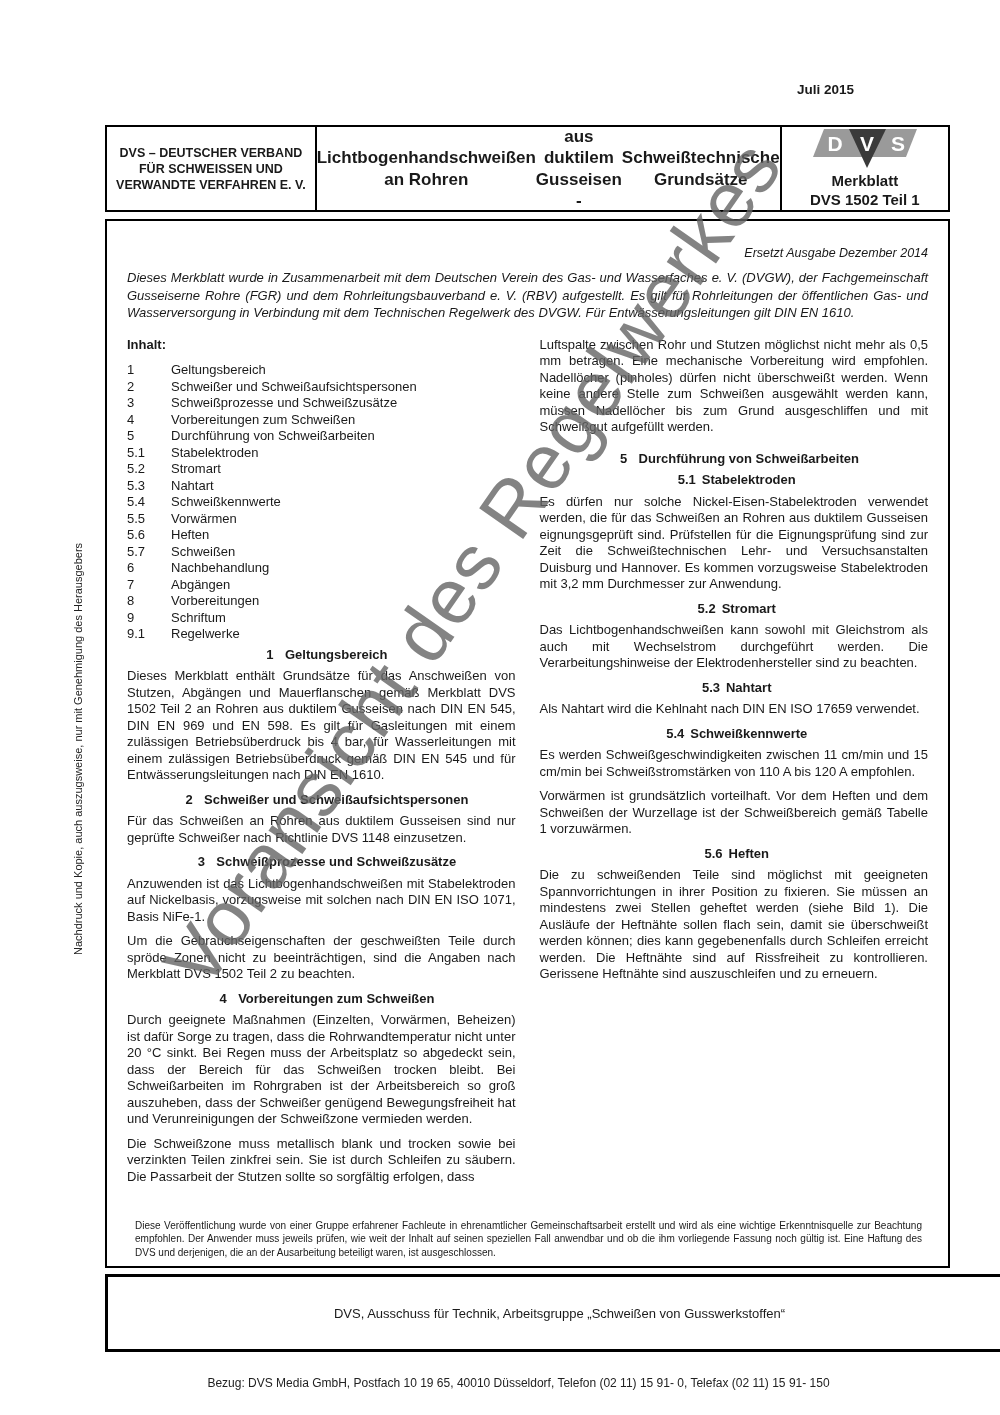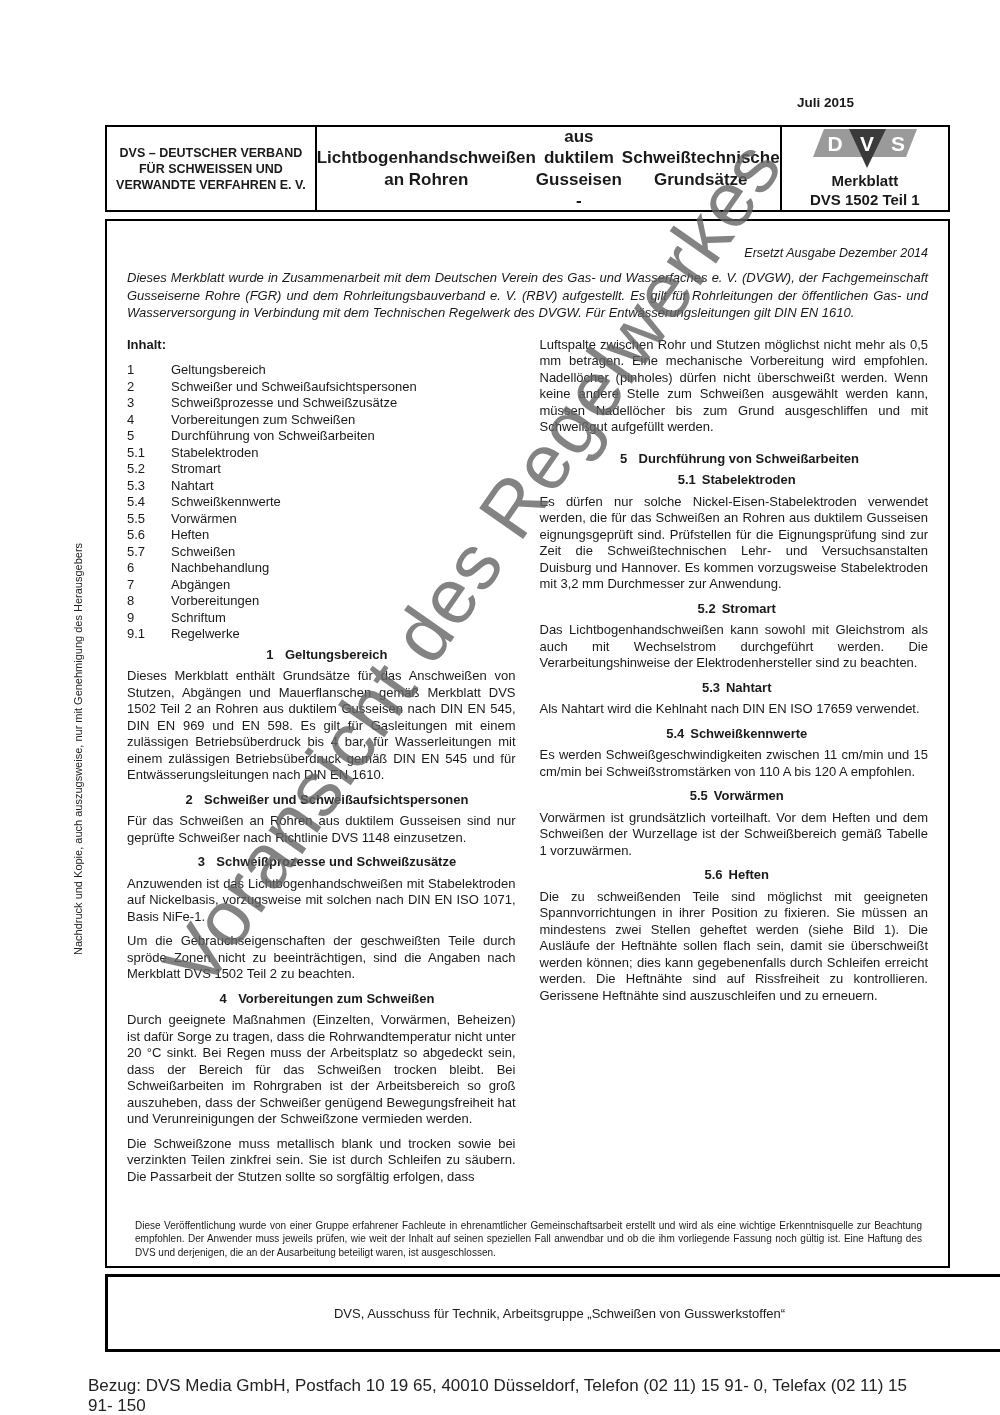--- a/index.html
+++ b/index.html
@@ -5,21 +5,21 @@
   html,body{margin:0;padding:0;background:#e8e8e8;}
   .page{position:relative;width:1000px;height:1415px;background:#ffffff;margin:0 auto;
         font-family:"Liberation Sans",sans-serif;color:#1a1a1a;overflow:hidden;}
 
   
   .side-note{position:absolute;left:72px;top:487px;height:468px;
              writing-mode:vertical-rl;transform:rotate(180deg);
              font-size:11px;color:#222;white-space:nowrap;}
 
   
-  .date{position:absolute;left:797px;top:95px;font-weight:bold;font-size:13.5px;}
+  .date{position:absolute;left:797px;top:82px;font-weight:bold;font-size:13.5px;}
 
   
   .header{position:absolute;left:105px;top:125px;width:845px;height:87px;
           border:2.5px solid #000;box-sizing:border-box;display:flex;}
   .h-org{width:248px;border-right:2.5px solid #000;box-sizing:border-box;
          display:flex;flex-direction:column;justify-content:center;align-items:center;
          font-weight:bold;font-size:12.5px;line-height:16px;text-align:center;}
   .h-title{flex:1;border-right:2.5px solid #000;box-sizing:border-box;
            display:flex;flex-direction:row;justify-content:center;align-items:center;
            font-weight:bold;font-size:17px;line-height:21.5px;text-align:center;}
@@ -43,22 +43,22 @@
   .col p{margin:0 0 8px 0;}
   .disclaimer{position:absolute;left:28px;right:26px;bottom:7px;
               font-size:10px;line-height:13.5px;text-align:justify;color:#1a1a1a;}
 
   
   .committee{position:absolute;left:105px;top:1274px;width:909px;height:78px;
              border:3px solid #000;box-sizing:border-box;
              display:flex;align-items:center;justify-content:center;font-size:13px;}
 
   
-  .bezug{position:absolute;left:88px;top:1376px;width:845px;text-align:left;
-         font-size:17px;color:#222;}
+  .bezug{position:absolute;left:96px;top:1376px;width:845px;text-align:center;
+         font-size:12px;color:#222;}
 
   
   .watermark{position:absolute;left:146px;top:952px;transform:rotate(-55deg);
              transform-origin:0 0;font-size:78px;letter-spacing:1px;
              color:rgba(100,100,100,0.80);white-space:nowrap;pointer-events:none;z-index:5;}
 </style>
 </head>
 <body>
 
 <div class="page">
@@ -194,21 +194,20 @@
 
         <div class="sec"><span class="h-num">5.2</span><span>Stromart</span></div>
         <p>Das Lichtbogenhandschweißen kann sowohl mit Gleichstrom als auch mit Wechselstrom durchgeführt werden. Die Verarbeitungshinweise der Elektrodenhersteller sind zu beachten.</p>
 
         <div class="sec"><span class="h-num">5.3</span><span>Nahtart</span></div>
         <p>Als Nahtart wird die Kehlnaht nach DIN EN ISO 17659 verwendet.</p>
 
         <div class="sec"><span class="h-num">5.4</span><span>Schweißkennwerte</span></div>
         <p>Es werden Schweißgeschwindigkeiten zwischen 11 cm/min und 15 cm/min bei Schweißstromstärken von 110 A bis 120 A empfohlen.</p>
 
-        <div class="sec"><span class="h-num">5.5</span><span>Vorwärmen</span></div>
         <p>Vorwärmen ist grundsätzlich vorteilhaft. Vor dem Heften und dem Schweißen der Wurzellage ist der Schweißbereich gemäß Tabelle  1 vorzuwärmen.</p>
 
         <div class="sec"><span class="h-num">5.6</span><span>Heften</span></div>
         <p>Die zu schweißenden Teile sind möglichst mit geeigneten Spannvorrichtungen in ihrer Position zu fixieren. Sie müssen an mindestens zwei Stellen geheftet werden (siehe Bild 1). Die Ausläufe der Heftnähte sollen flach sein, damit sie überschweißt werden können; dies kann gegebenenfalls durch Schleifen erreicht werden. Die Heftnähte sind auf Rissfreiheit zu kontrollieren. Gerissene Heftnähte sind auszuschleifen und zu erneuern.</p>
       </div>
 
     </div>
 
     <div class="disclaimer">Diese Veröffentlichung wurde von einer Gruppe erfahrener Fachleute in ehrenamtlicher Gemeinschaftsarbeit erstellt und wird als eine wichtige Erkenntnisquelle zur Beachtung empfohlen. Der Anwender muss jeweils prüfen, wie weit der Inhalt auf seinen speziellen Fall anwendbar und ob die ihm vorliegende Fassung noch gültig ist. Eine Haftung des DVS und derjenigen, die an der Ausarbeitung beteiligt waren, ist ausgeschlossen.</div>
   </div>

